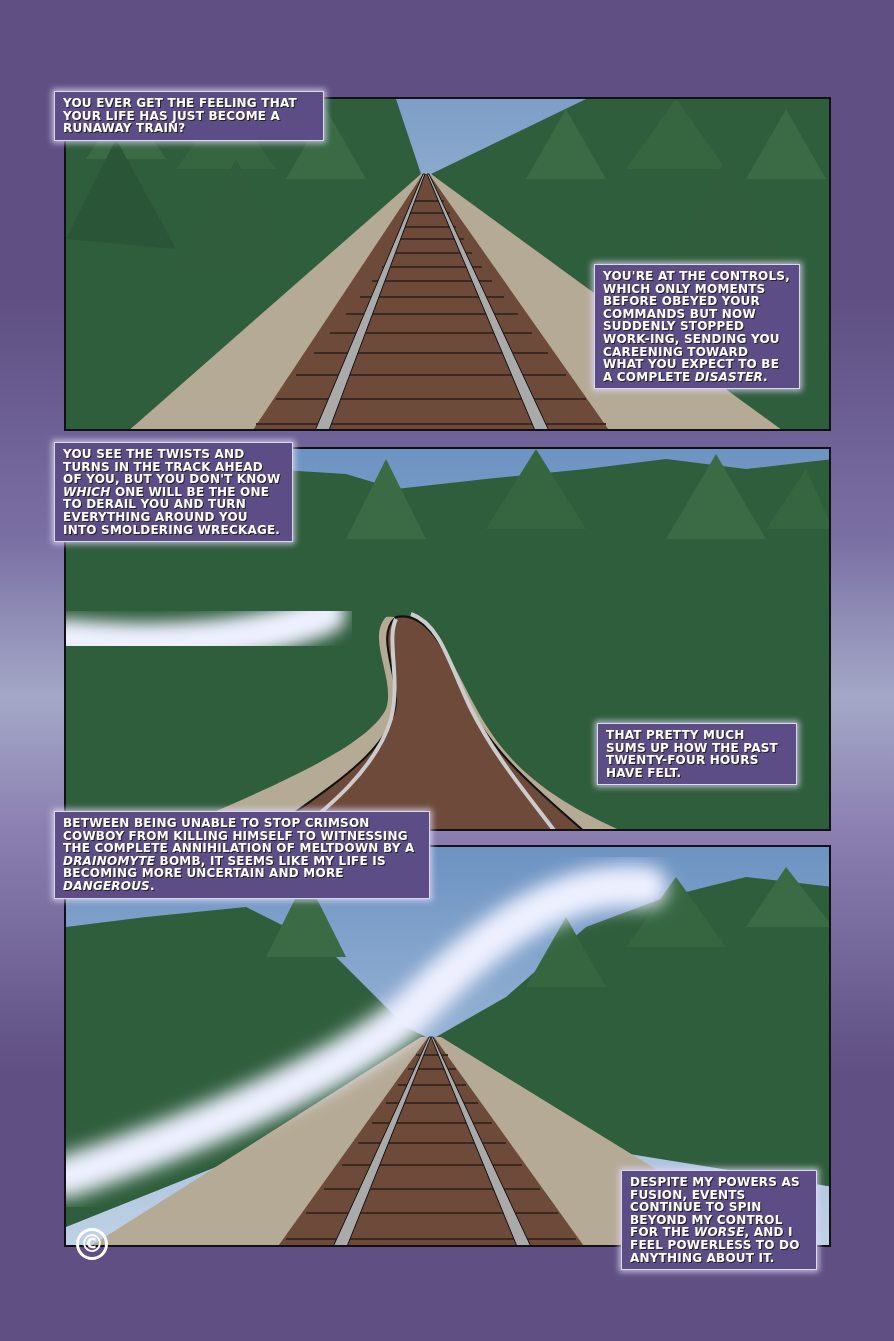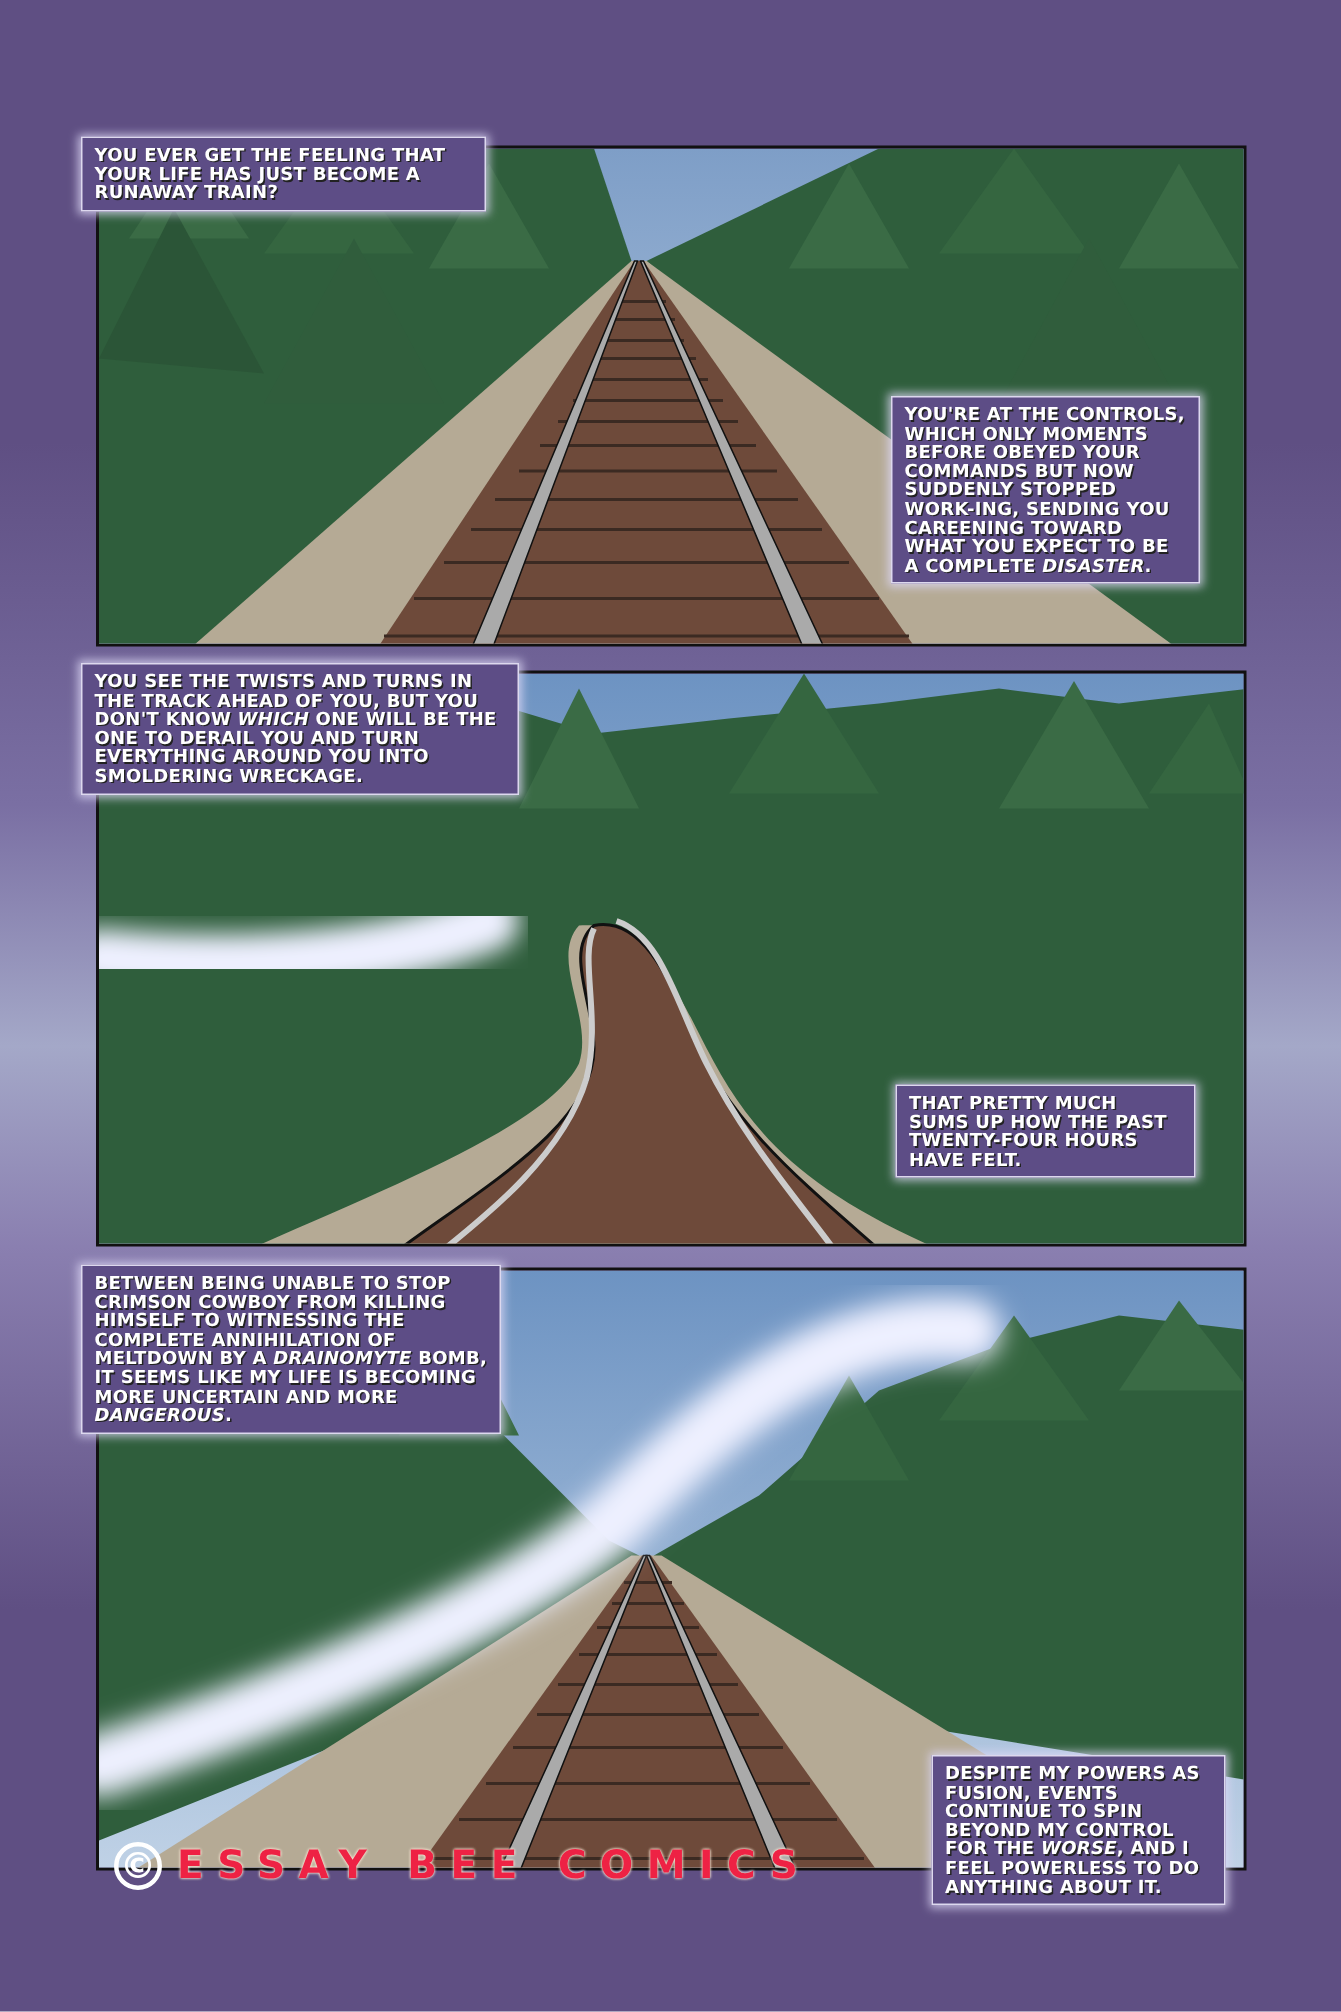--- a/index.html
+++ b/index.html
@@ -162,32 +162,31 @@
 </div>
 
 <div class="caption" style="left:54px; top:91px; width:270px;">
   <span>You ever get the feeling that your life has just become a runaway train?</span>
 </div>
 
 <div class="caption" style="left:594px; top:264px; width:206px;">
   <span>You're at the controls, which only moments before obeyed your commands but now suddenly stopped work-ing, sending you careening toward what you expect to be a complete </span><em>Disaster</em><span>.</span>
 </div>
 
-<div class="caption" style="left:54px; top:442px; width:292px;">
+<div class="caption" style="left:54px; top:442px; width:239px;">
   <span>You see the twists and turns in the track ahead of you, but you don't know </span><em>which</em><span> one will be the one to derail you and turn everything around you into smoldering wreckage.</span>
 </div>
 
 <div class="caption" style="left:597px; top:723px; width:200px;">
   <span>That pretty much sums up how the past twenty-four hours have felt.</span>
 </div>
 
-<div class="caption" style="left:54px; top:843px; width:280px;">
+<div class="caption" style="left:54px; top:811px; width:376px;">
   <span>Between being unable to stop Crimson Cowboy from killing himself to witnessing the complete annihilation of Meltdown by a </span><em>Drainomyte</em><span> bomb, it seems like my life is becoming more uncertain and more </span><em>dangerous</em><span>.</span>
 </div>
 
 <div class="caption" style="left:621px; top:1170px; width:196px;">
   <span>Despite my powers as Fusion, events continue to spin beyond my control for the </span><em>worse</em><span>, and I feel powerless to do anything about it.</span>
 </div>
 
 <div class="logo">
   <div class="copyright">©</div>
-  <div class="logo-text">ESSAY BEE COMICS</div>
 </div>
 
 </body></html>

